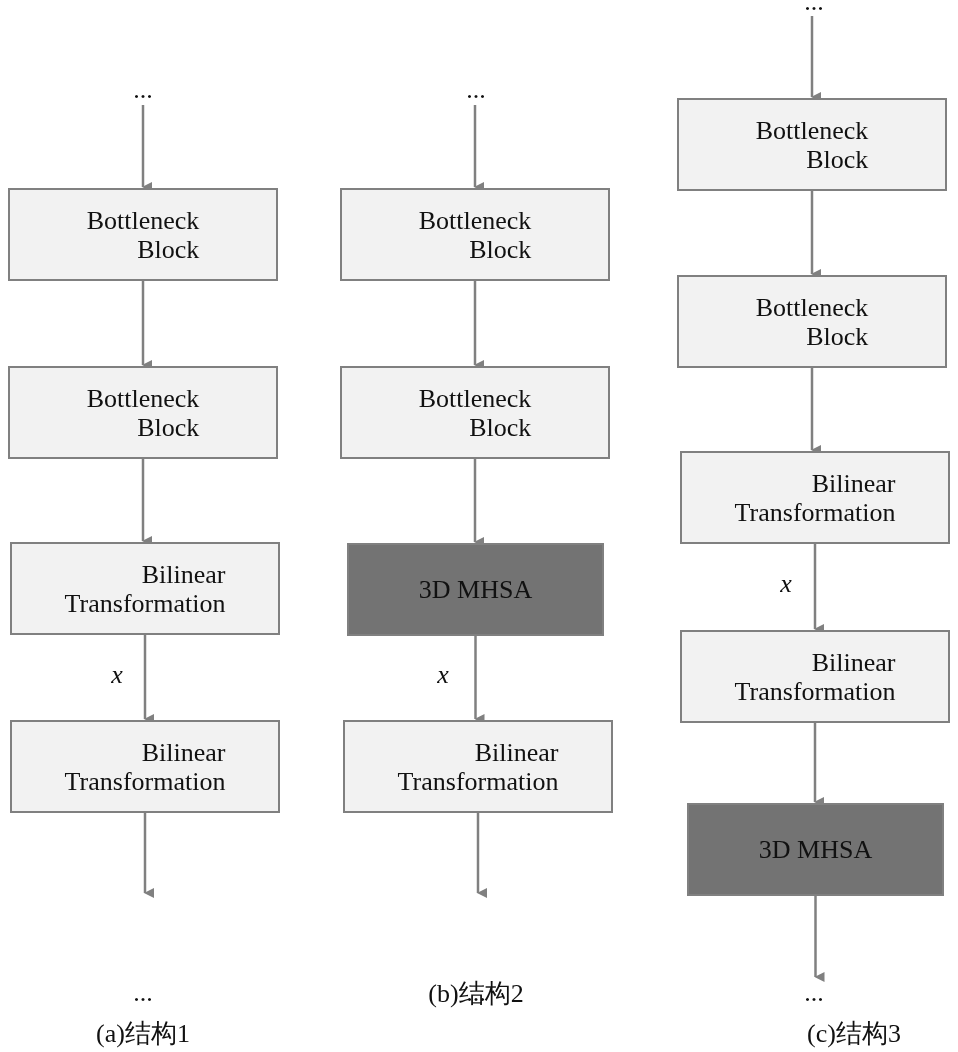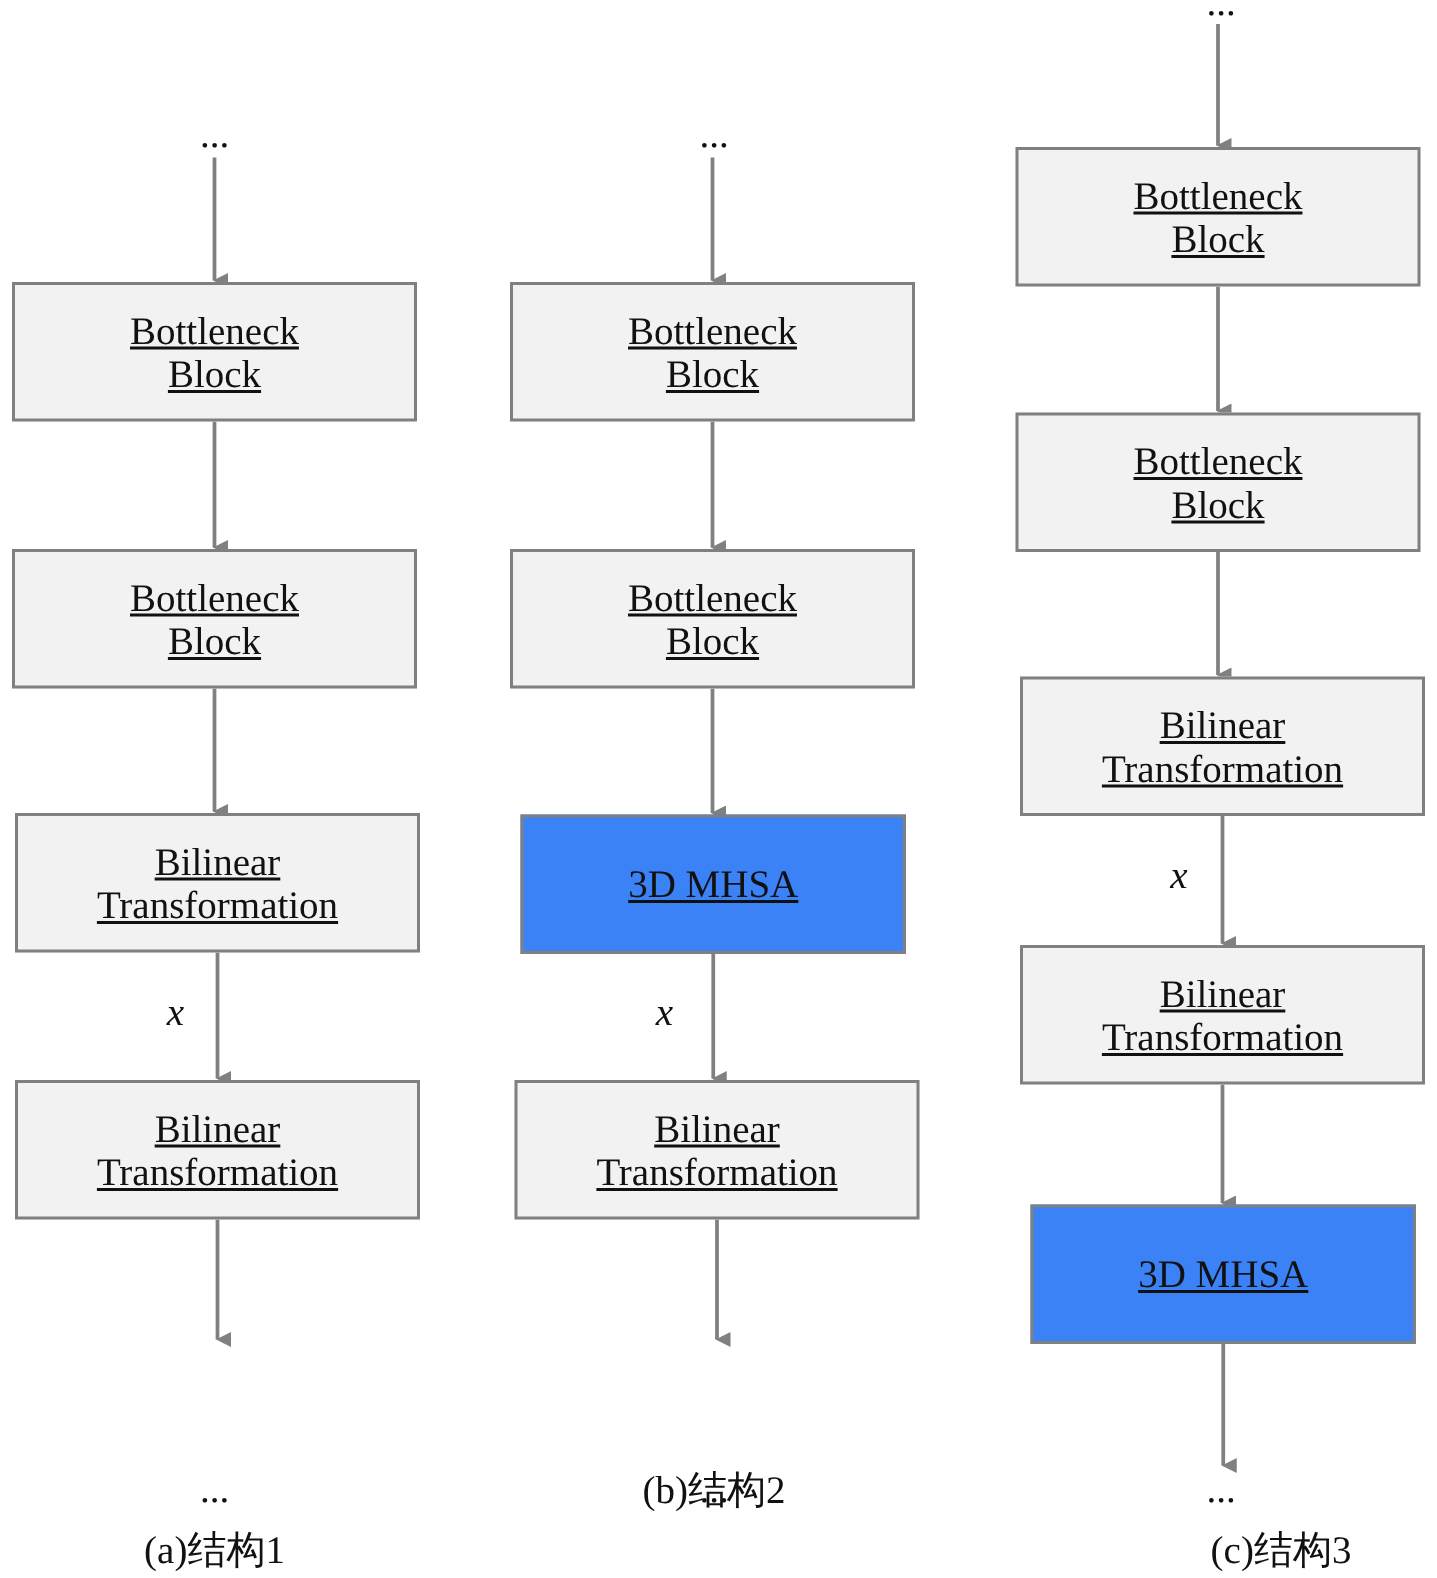--- a/index.html
+++ b/index.html
@@ -1,20 +1,20 @@
 <!DOCTYPE html>
 <html><head>
 <meta charset="utf-8">
 <style>
   html, body { margin: 0; padding: 0; background: #ffffff; }
   body { width: 958px; height: 1052px; position: relative; overflow: hidden; font-family: "DejaVu Serif", "Liberation Serif", serif; }
   #stage { position: absolute; left: 0; top: 0; width: 958px; height: 1052px; }
-  .box { position: absolute; box-sizing: border-box; border: 2px solid #808080; display: flex; align-items: center; justify-content: center; text-align: center; font-family: "Liberation Serif", "DejaVu Serif", serif; font-size: 26px; line-height: 29px; color: #111; text-decoration: underline; }
+  .box { position: absolute; box-sizing: border-box; border: 2px solid #808080; display: flex; align-items: center; justify-content: center; text-align: right; font-family: "Liberation Serif", "DejaVu Serif", serif; font-size: 26px; line-height: 29px; color: #111; }
   .box.gray { background: #f2f2f2; }
-  .box.pink { background: #3b82f6; }
+  .box.pink { background: #737373; }
   .box span { white-space: pre-line; }
   .dots { position: absolute; font-family: "Liberation Serif", serif; font-size: 26px; color: #111; transform: translateX(-50%); line-height: 20px; }
   .xlabel { position: absolute; font-family: "Liberation Serif", serif; font-style: italic; font-size: 26px; color: #111; transform: translateX(-50%); }
   .caption { position: absolute; font-family: "Liberation Serif", "DejaVu Serif", serif; font-size: 26px; color: #111; transform: translateX(-50%); white-space: nowrap; }
   svg#arrows { position: absolute; left: 0; top: 0; }
 </style>
 </head>
 <body>
 
 <div id="stage">

